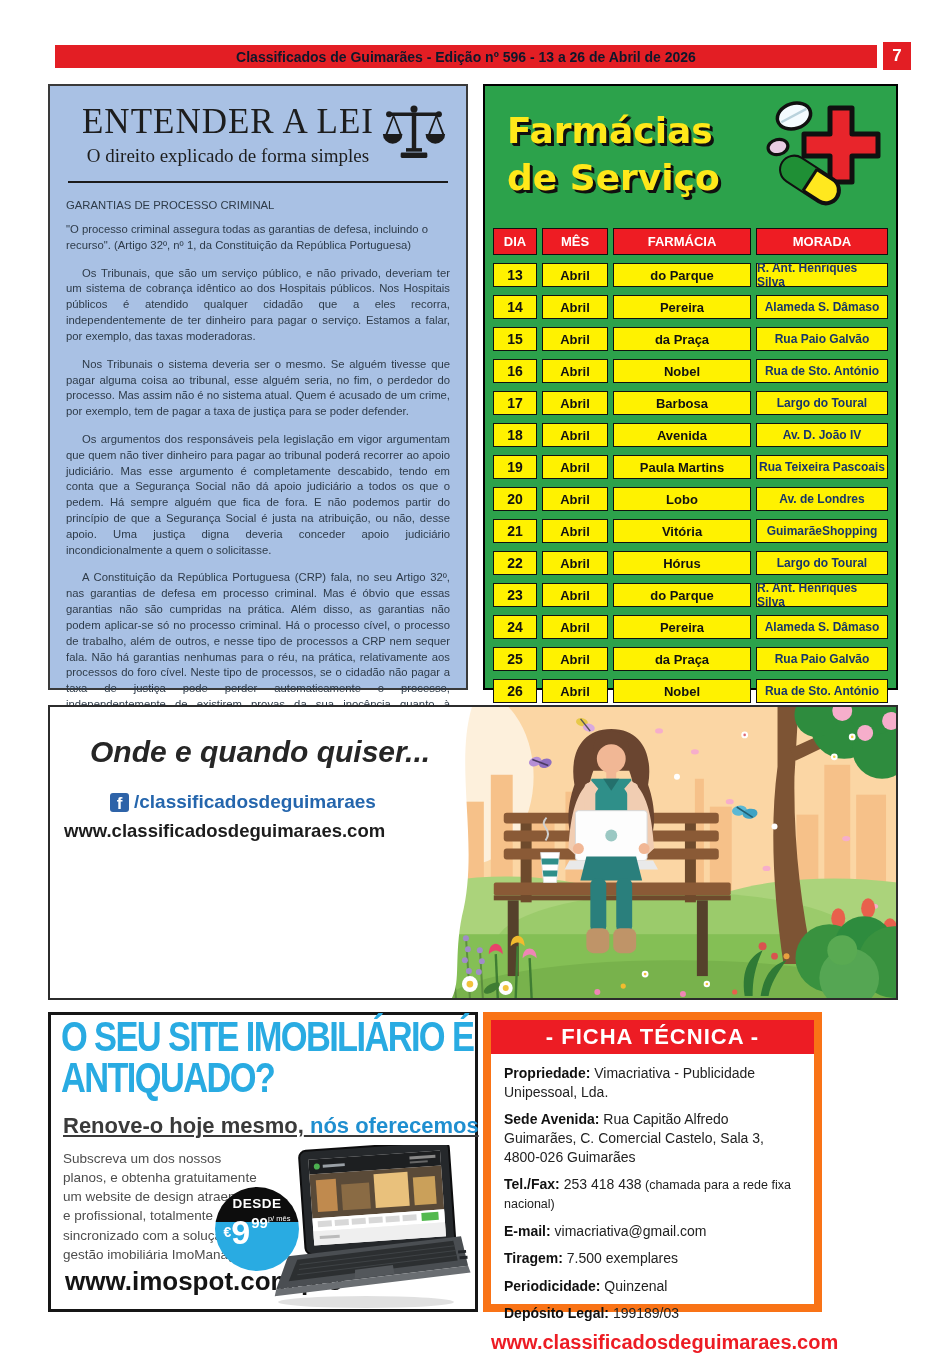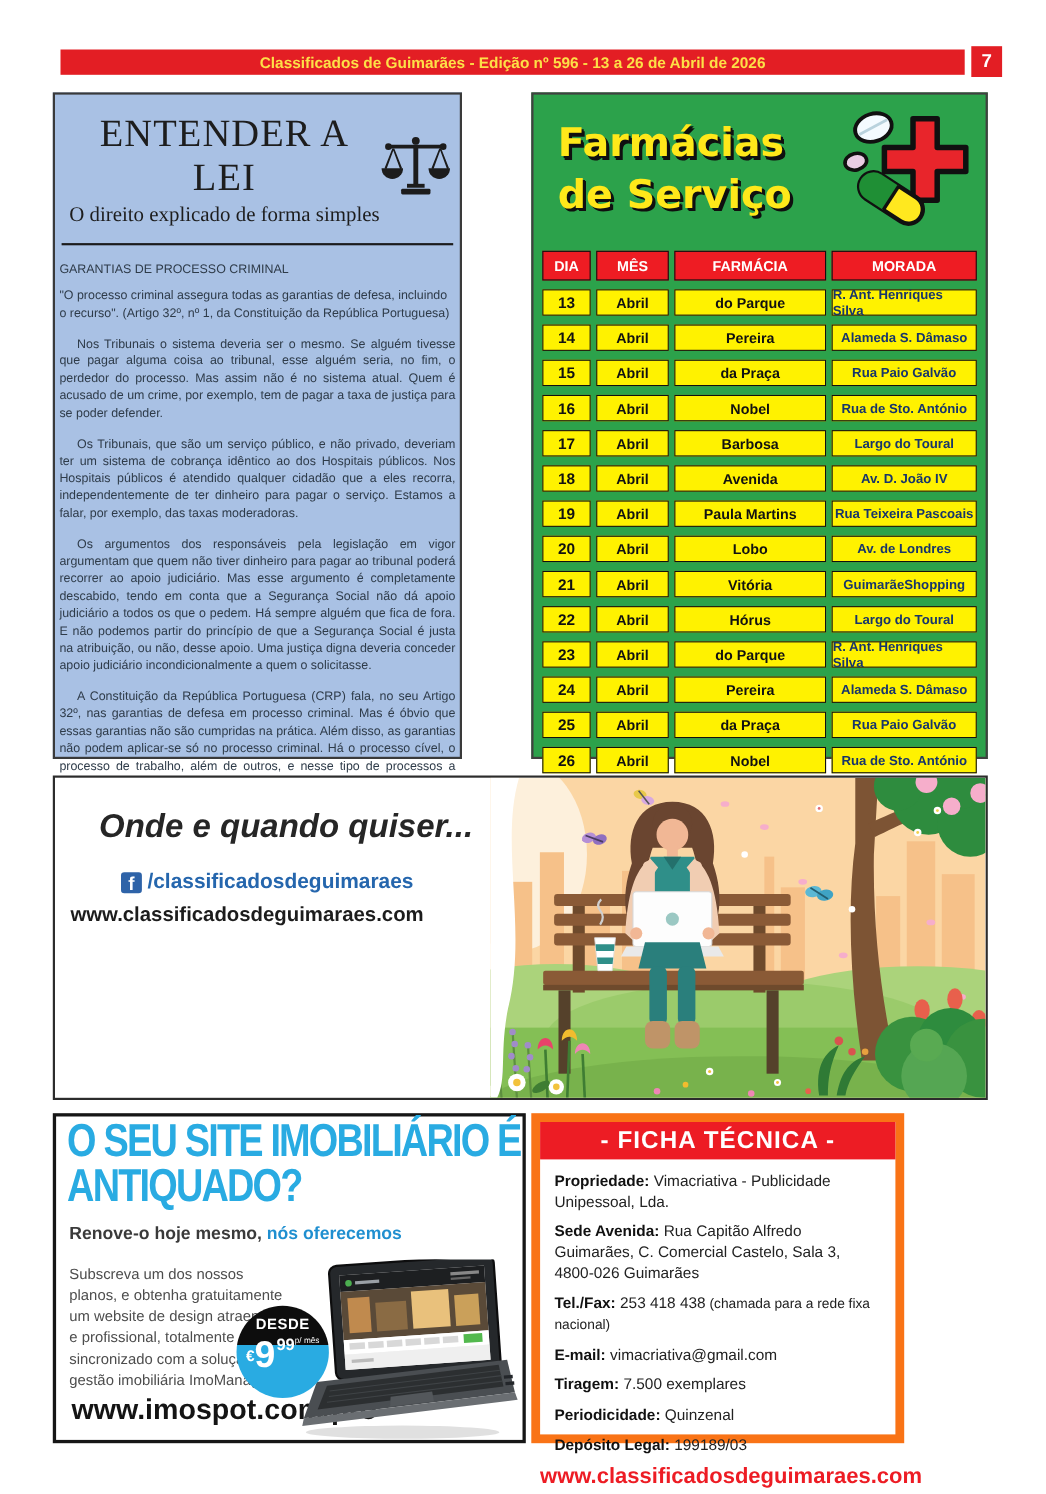--- a/index.html
+++ b/index.html
@@ -1,39 +1,39 @@
 <!DOCTYPE html>
 <html><head>
 <meta charset="utf-8">
 <style>
   html,body{margin:0;padding:0;background:#ffffff;}
   body{width:951px;height:1358px;position:relative;font-family:"Liberation Sans",sans-serif;overflow:hidden;}
   .abs{position:absolute;box-sizing:border-box;}
 
   
-  .header-bar{left:55px;top:45px;width:822px;height:23px;background:#e31e24;color:#fde047;
+  .header-bar{left:55px;top:45px;width:822px;height:23px;background:#e31e24;color:#0f172a;
     display:flex;align-items:center;justify-content:center;font-weight:bold;font-size:14px;}
   .page-num{left:883px;top:42px;width:28px;height:28px;background:#e31e24;color:#fff;
     display:flex;align-items:center;justify-content:center;font-weight:bold;font-size:17px;}
 
   
-  .law{left:48px;top:84px;width:372px;height:606px;background:#a9c1e4;border:2px solid #3a3a3a;
-    padding:10px 4px;color:#2e3b49;}
+  .law{left:48px;top:84px;width:420px;height:606px;background:#a9c1e4;border:2px solid #3a3a3a;
+    padding:10px 16px;color:#2e3b49;}
   .law-titlerow{display:flex;align-items:center;justify-content:space-between;padding:6px 4px 0 8px;}
   .law-titlecol{flex:1;text-align:center;}
   .law-title{font-family:"Liberation Serif",serif;font-size:35px;color:#1d1d1d;letter-spacing:1px;}
   .law-sub{font-family:"Liberation Serif",serif;font-size:19px;color:#1d1d1d;margin-top:3px;}
   .law-rule{border:none;border-top:2px solid #1b1b1b;margin:14px 2px 16px;}
   .law-heading{font-size:11.3px;margin:0 0 11px;}
   .law-quote{font-size:11.3px;line-height:1.4;margin:0 0 12px;text-align:left;}
   .law-pars p{font-size:11.3px;line-height:1.4;text-align:justify;text-indent:16px;margin:0 0 12px;}
   .law-author{font-size:11.3px;text-align:right;padding-right:6px;margin-top:16px;}
 
   
-  .pharm{left:483px;top:84px;width:415px;height:606px;background:#2ca24b;border:2px solid #404040;padding:6px 8px;}
+  .pharm{left:483px;top:84px;width:415px;height:606px;background:#2ca24b;border:2px solid #000000;padding:6px 8px;}
   .pharm-headzone{position:relative;height:136px;}
   .pharm-title{position:absolute;left:14px;top:16px;font-family:"DejaVu Sans","Liberation Sans",sans-serif;
     font-weight:bold;font-size:36px;line-height:1.3;color:#ffe81a;text-shadow:2px 2px 0 #101010,3px 3px 0 #101010;}
   .pharm-icon{position:absolute;right:2px;top:2px;}
   .ph-grid{display:grid;grid-template-columns:44px 66px 138px 1fr;column-gap:5px;row-gap:8px;}
   .ph-hcell{background:#ee1c23;border:1.5px solid #101010;height:25px;display:flex;align-items:center;
     justify-content:center;color:#ffffff;font-weight:bold;font-size:13px;}
   .ph-cell{background:#fff200;border:1.5px solid #101010;height:22px;display:flex;align-items:center;
     justify-content:center;font-weight:bold;font-size:13px;color:#111;}
   .ph-dia{font-size:14px;}
@@ -46,21 +46,21 @@
   .banner-fb{position:absolute;left:60px;top:84px;display:flex;align-items:center;gap:5px;}
   .fb-icon{width:19px;height:19px;background:#2e63a8;color:#fff;border-radius:3px;display:flex;
     align-items:flex-end;justify-content:center;font-weight:bold;font-size:17px;line-height:1;overflow:hidden;}
   .fb-text{font-weight:bold;font-size:19px;color:#2566ad;}
   .banner-site{position:absolute;left:14px;top:113px;font-weight:bold;font-size:18.5px;color:#1c1c1c;}
 
   
   .imo{left:48px;top:1012px;width:430px;height:300px;background:#fff;border:3px solid #161616;}
   .imo-h{position:absolute;left:10px;top:2px;font-weight:bold;font-size:42px;line-height:0.97;color:#29abe2;
     letter-spacing:-2px;transform:scaleX(0.82);transform-origin:0 0;white-space:nowrap;}
-  .imo-sub{position:absolute;left:12px;top:98px;font-weight:bold;font-size:16px;color:#3a3a3a;white-space:nowrap;}
+  .imo-sub{position:absolute;left:12px;top:98px;font-weight:bold;font-size:22px;color:#3a3a3a;white-space:nowrap;text-decoration:underline;}
   .imo-sub .blue{color:#1f8fd0;}
   .imo-body{position:absolute;left:12px;top:134px;width:315px;font-size:13.5px;line-height:1.42;color:#4d4d4d;margin:0;}
   .badge-spacer{float:right;width:120px;height:125px;margin-top:26px;}
   .imo-badge{position:absolute;left:164px;top:172px;width:84px;height:84px;border-radius:50%;
     background:linear-gradient(180deg,#0d0d0d 0 42%,#29abe2 42% 100%);color:#fff;text-align:center;z-index:3;}
   .badge-top{font-weight:bold;font-size:13.5px;letter-spacing:0.5px;margin-top:9px;}
   .badge-price{margin-top:4px;display:flex;justify-content:center;align-items:flex-start;line-height:1;}
   .badge-cur{font-size:14px;margin-top:10px;font-weight:bold;}
   .badge-big{font-size:34px;font-weight:bold;}
   .badge-supcol{display:flex;flex-direction:row;align-items:flex-start;margin-left:1px;}
@@ -111,22 +111,22 @@
           <rect x="27" y="50" width="18" height="4"></rect>
           <rect x="21" y="55" width="30" height="6" rx="1.5"></rect>
         </g>
       </svg>
     </span>
   </div>
   <hr class="law-rule">
   <p class="law-heading">GARANTIAS DE PROCESSO CRIMINAL</p>
   <p class="law-quote">"O processo criminal assegura todas as garantias de defesa, incluindo o recurso". (Artigo 32º, nº 1, da Constituição da República Portuguesa)</p>
   <div class="law-pars">
+      <p>Os Tribunais, que são um serviço público, e não privado, deveriam ter um sistema de cobrança idêntico ao dos Hospitais públicos. Nos Hospitais públicos é atendido qualquer cidadão que a eles recorra, independentemente de ter dinheiro para pagar o serviço. Estamos a falar, por exemplo, das taxas moderadoras.</p>
       <p>Nos Tribunais o sistema deveria ser o mesmo. Se alguém tivesse que pagar alguma coisa ao tribunal, esse alguém seria, no fim, o perdedor do processo. Mas assim não é no sistema atual. Quem é acusado de um crime, por exemplo, tem de pagar a taxa de justiça para se poder defender.</p>
-      <p>Os Tribunais, que são um serviço público, e não privado, deveriam ter um sistema de cobrança idêntico ao dos Hospitais públicos. Nos Hospitais públicos é atendido qualquer cidadão que a eles recorra, independentemente de ter dinheiro para pagar o serviço. Estamos a falar, por exemplo, das taxas moderadoras.</p>
       <p>Os argumentos dos responsáveis pela legislação em vigor argumentam que quem não tiver dinheiro para pagar ao tribunal poderá recorrer ao apoio judiciário. Mas esse argumento é completamente descabido, tendo em conta que a Segurança Social não dá apoio judiciário a todos os que o pedem. Há sempre alguém que fica de fora. E não podemos partir do princípio de que a Segurança Social é justa na atribuição, ou não, desse apoio. Uma justiça digna deveria conceder apoio judiciário incondicionalmente a quem o solicitasse.</p>
       <p>A Constituição da República Portuguesa (CRP) fala, no seu Artigo 32º, nas garantias de defesa em processo criminal. Mas é óbvio que essas garantias não são cumpridas na prática. Além disso, as garantias não podem aplicar-se só no processo criminal. Há o processo cível, o processo de trabalho, além de outros, e nesse tipo de processos a CRP nem sequer fala. Não há garantias nenhumas para o réu, na prática, relativamente aos processos do foro cível. Neste tipo de processos, se o cidadão não pagar a taxa de justiça pode perder automaticamente o processo, independentemente de existirem provas da sua inocência quanto à acusação.</p>
     </div>
   <div class="law-author">Nuno Fernandes</div>
 </div>
 
 <div class="abs pharm">
   <div class="pharm-headzone">
     <div class="pharm-title">
       <div>Farmácias</div>

